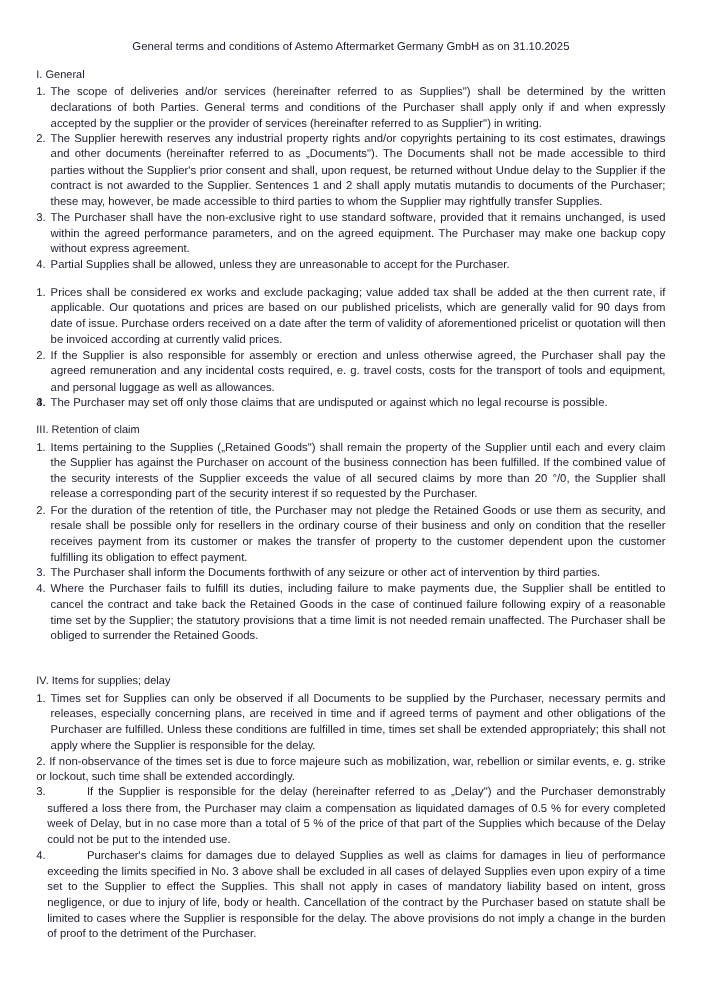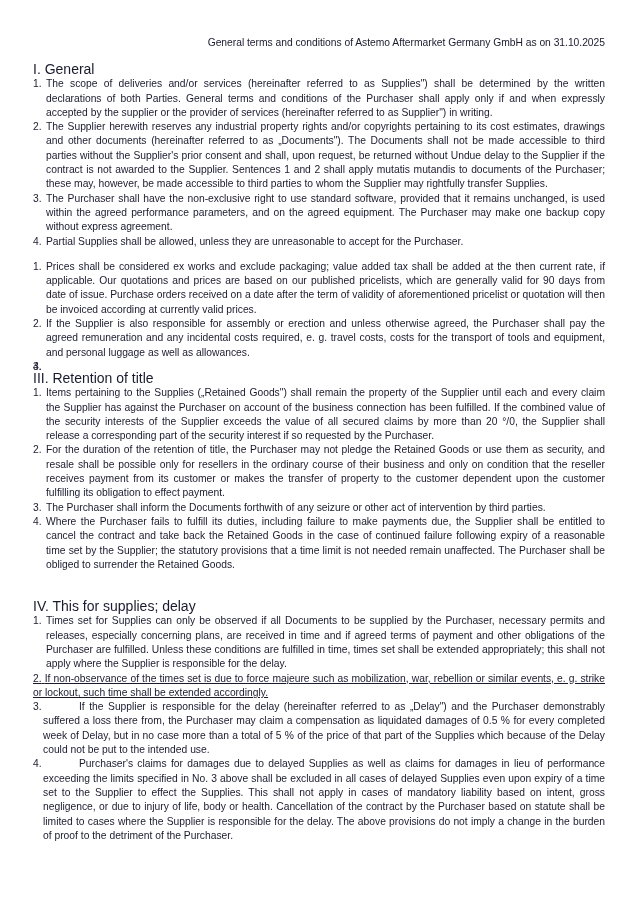--- a/index.html
+++ b/index.html
@@ -17,28 +17,28 @@
     height: 907px;
     background: #ffffff;
     overflow: hidden;
     box-sizing: border-box;
     padding: 36px 32px 0 33px;
   }
   .doc-title {
     font-size: 10.3px;
     line-height: 14px;
     margin: 0 0 12px 0;
-    text-align: right;
+    text-align: center;
     letter-spacing: -0.02px;
   }
   .section {
     margin: 0 0 11px 0;
   }
   .section-heading {
-    font-size: 14px;
+    font-size: 10px;
     line-height: 14.3px;
     margin: 0 0 1px 0;
     text-align: left;
   }
   ol.clauses {
     list-style: none;
     margin: 0;
     padding: 0;
   }
   ol.clauses > li {
@@ -66,21 +66,20 @@
   }
   ol.clauses > li.tabbed .body-text::before {
     content: "";
     display: inline-block;
     width: 36px;
   }
   
   ol.clauses > li.flush-wrap {
     padding-left: 0;
     text-indent: 0;
-    text-decoration: underline;
   }
   ol.clauses > li.flush-wrap .num {
     position: static;
     display: inline;
   }
   .gap-large {
     height: 16px;
   }
   .last-line-natural {
     text-align: left;
@@ -116,47 +115,47 @@
       <li>
         <span class="num">1.</span><span class="body-text">Prices shall be considered ex works and exclude packaging; value added tax shall be added at the then current rate, if applicable. Our quotations and prices are based on our published pricelists, which are generally valid for 90 days from date of issue. Purchase orders received on a date after the term of validity of aforementioned pricelist or quotation will then be invoiced according at currently valid prices.</span>
       </li>
       <li>
         <span class="num">2.</span><span class="body-text">If the Supplier is also responsible for assembly or erection and unless otherwise agreed, the Purchaser shall pay the agreed remuneration and any incidental costs required, e. g. travel costs, costs for the transport of tools and equipment, and personal luggage as well as allowances.</span>
       </li>
       <li class="last-line-natural">
         <span class="num">3.</span>
       </li>
       <li class="last-line-natural">
-        <span class="num">4.</span>
+        <span class="num">4.</span><span class="body-text">The Purchaser may set off only those claims that are undisputed or against which no legal recourse is possible.</span>
       </li>
     </ol>
   </div>
 
   <div class="section">
-    <div class="section-heading">III. Retention of title</div>
+    <div class="section-heading">III. Retention of claim</div>
     <ol class="clauses">
       <li>
         <span class="num">1.</span><span class="body-text">Items pertaining to the Supplies („Retained Goods") shall remain the property of the Supplier until each and every claim the Supplier has against the Purchaser on account of the business connection has been fulfilled. If the combined value of the security interests of the Supplier exceeds the value of all secured claims by more than 20 °/0, the Supplier shall release a corresponding part of the security interest if so requested by the Purchaser.</span>
       </li>
       <li>
         <span class="num">2.</span><span class="body-text">For the duration of the retention of title, the Purchaser may not pledge the Retained Goods or use them as security, and resale shall be possible only for resellers in the ordinary course of their business and only on condition that the reseller receives payment from its customer or makes the transfer of property to the customer dependent upon the customer fulfilling its obligation to effect payment.</span>
       </li>
       <li class="last-line-natural">
         <span class="num">3.</span><span class="body-text">The Purchaser shall inform the Documents forthwith of any seizure or other act of intervention by third parties.</span>
       </li>
       <li>
         <span class="num">4.</span><span class="body-text">Where the Purchaser fails to fulfill its duties, including failure to make payments due, the Supplier shall be entitled to cancel the contract and take back the Retained Goods in the case of continued failure following expiry of a reasonable time set by the Supplier; the statutory provisions that a time limit is not needed remain unaffected. The Purchaser shall be obliged to surrender the Retained Goods.</span>
       </li>
     </ol>
   </div>
 
   <div class="gap-large"></div>
 
   <div class="section">
-    <div class="section-heading">IV. This for supplies; delay</div>
+    <div class="section-heading">IV. Items for supplies; delay</div>
     <ol class="clauses">
       <li>
         <span class="num">1.</span><span class="body-text">Times set for Supplies can only be observed if all Documents to be supplied by the Purchaser, necessary permits and releases, especially concerning plans, are received in time and if agreed terms of payment and other obligations of the Purchaser are fulfilled. Unless these conditions are fulfilled in time, times set shall be extended appropriately; this shall not apply where the Supplier is responsible for the delay.</span>
       </li>
       <li class="flush-wrap">
         <span class="num">2.</span>&nbsp;<span class="body-text">If non-observance of the times set is due to force majeure such as mobilization, war, rebellion or similar events, e. g. strike or lockout, such time shall be extended accordingly.</span>
       </li>
       <li class="tabbed">
         <span class="num">3.</span><span class="body-text">If the Supplier is responsible for the delay (hereinafter referred to as „Delay") and the Purchaser demonstrably suffered a loss there from, the Purchaser may claim a compensation as liquidated damages of 0.5 % for every completed week of Delay, but in no case more than a total of 5 % of the price of that part of the Supplies which because of the Delay could not be put to the intended use.</span>
       </li>

